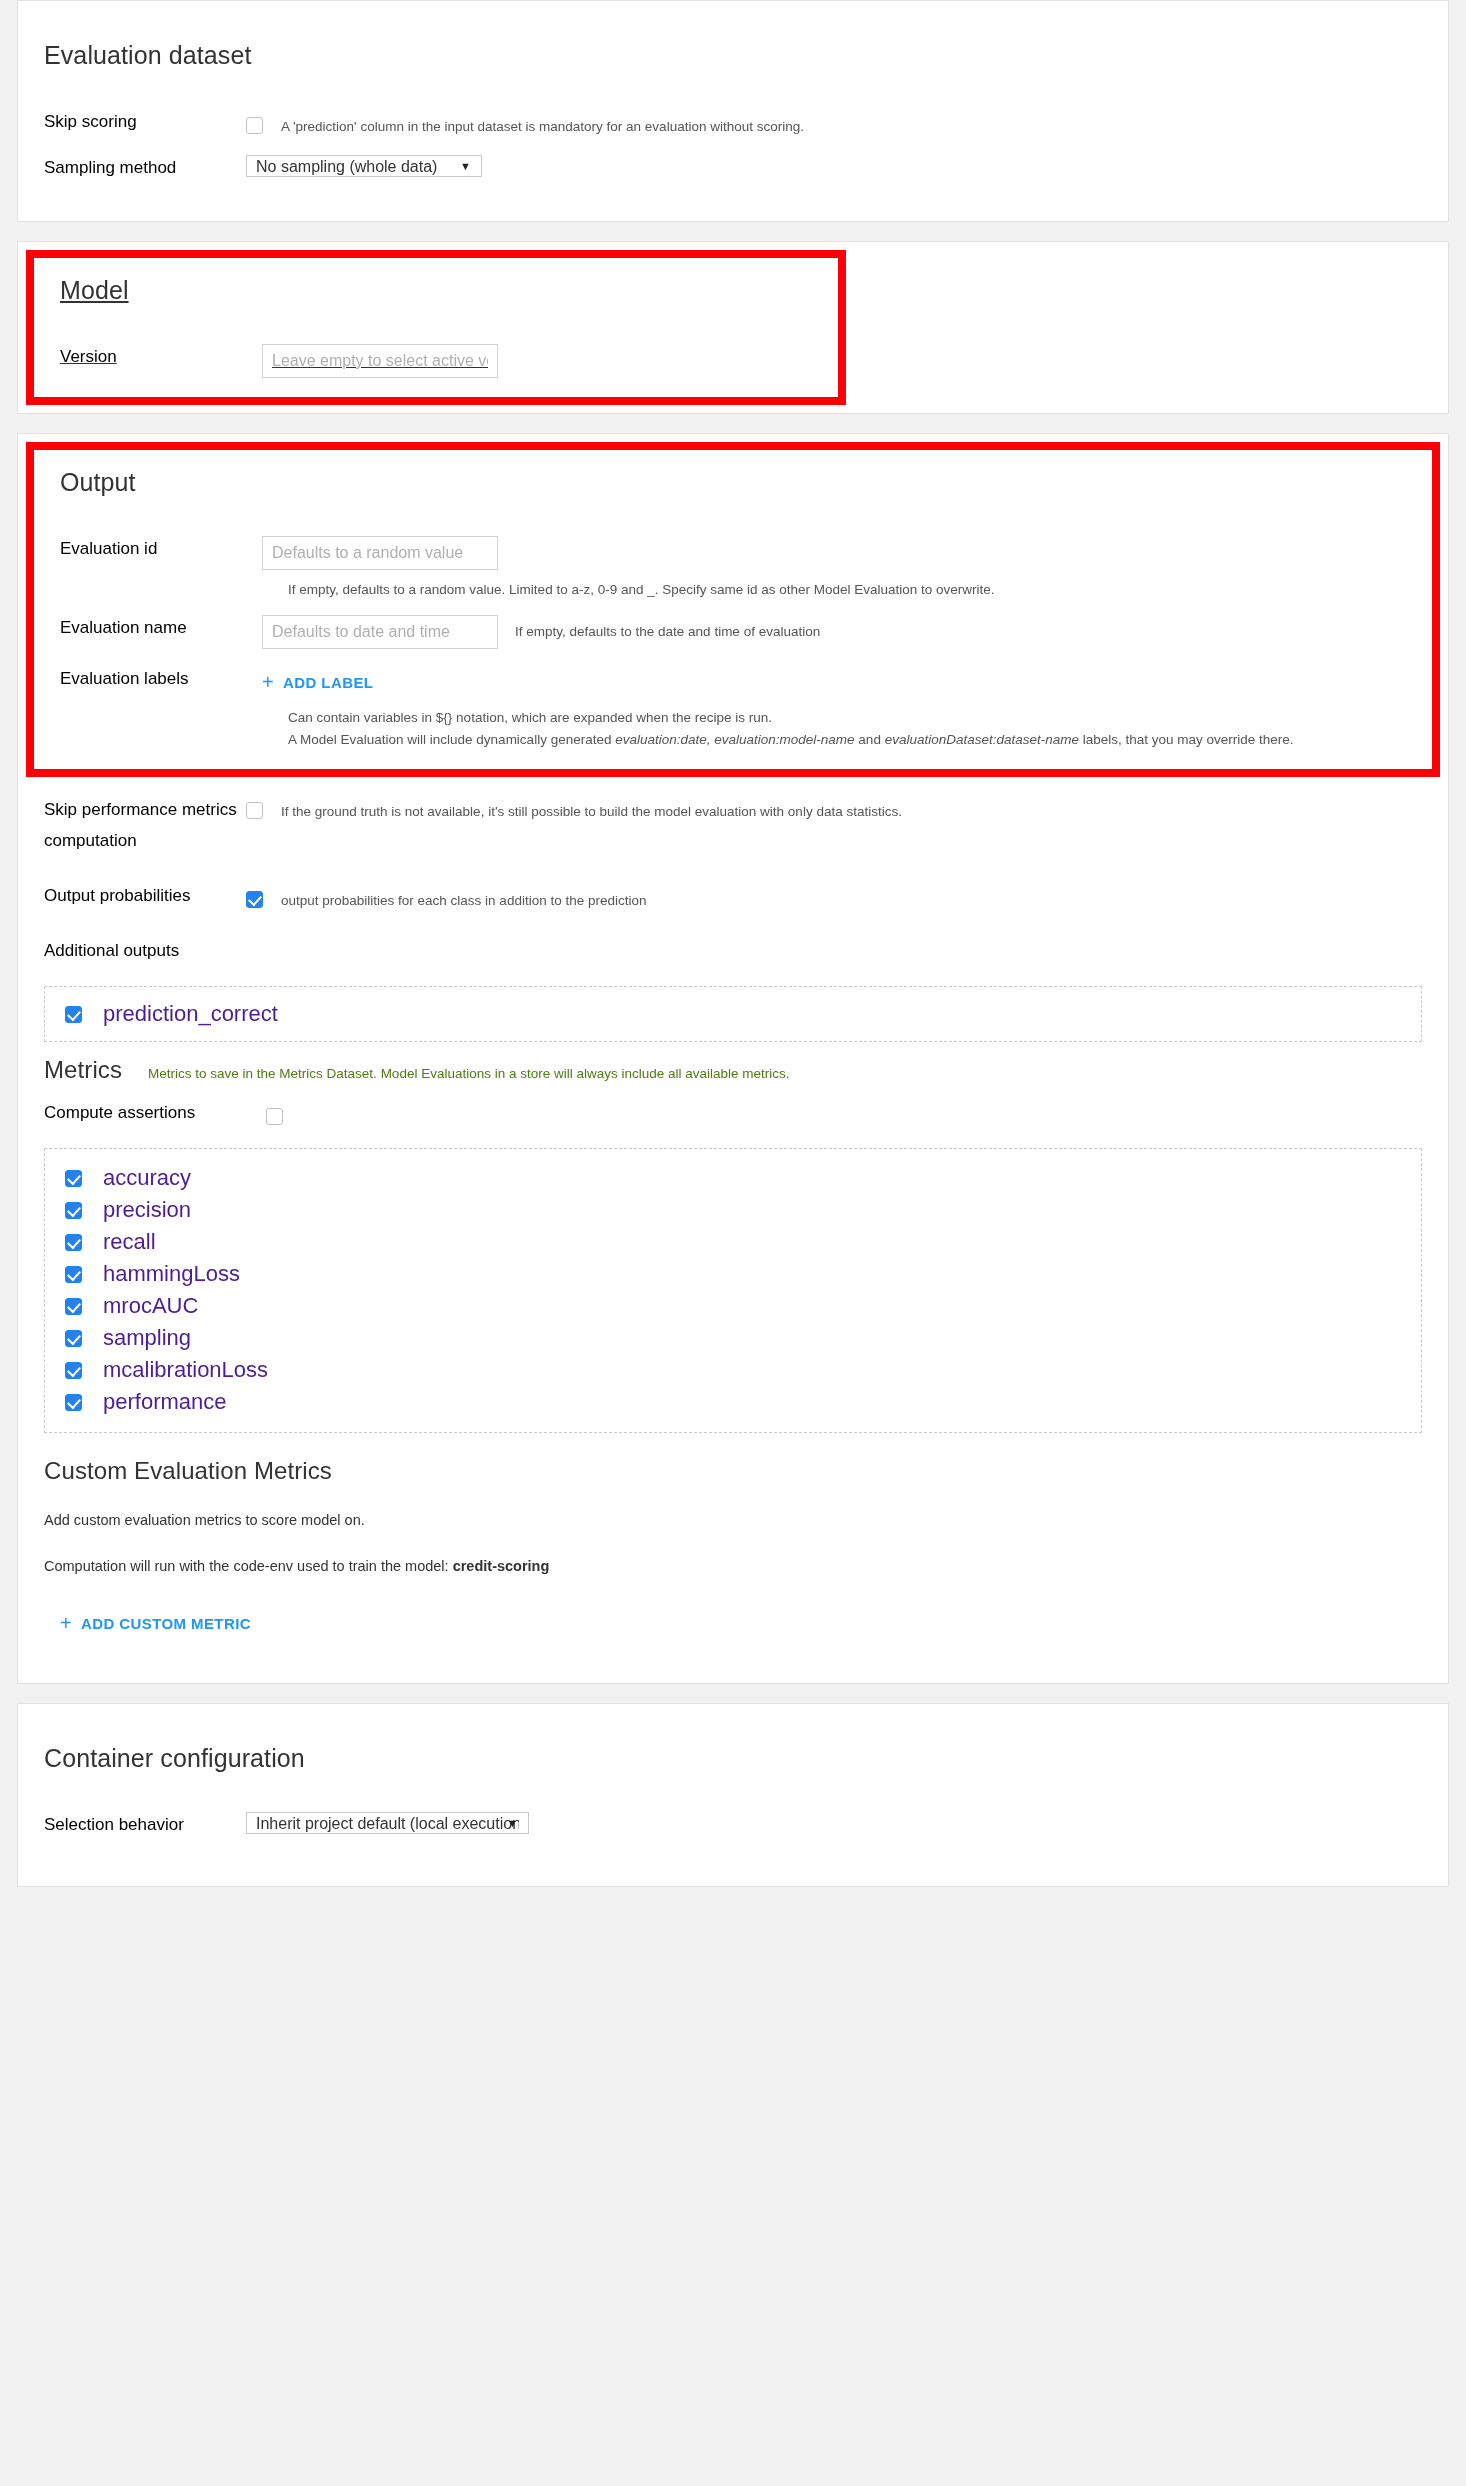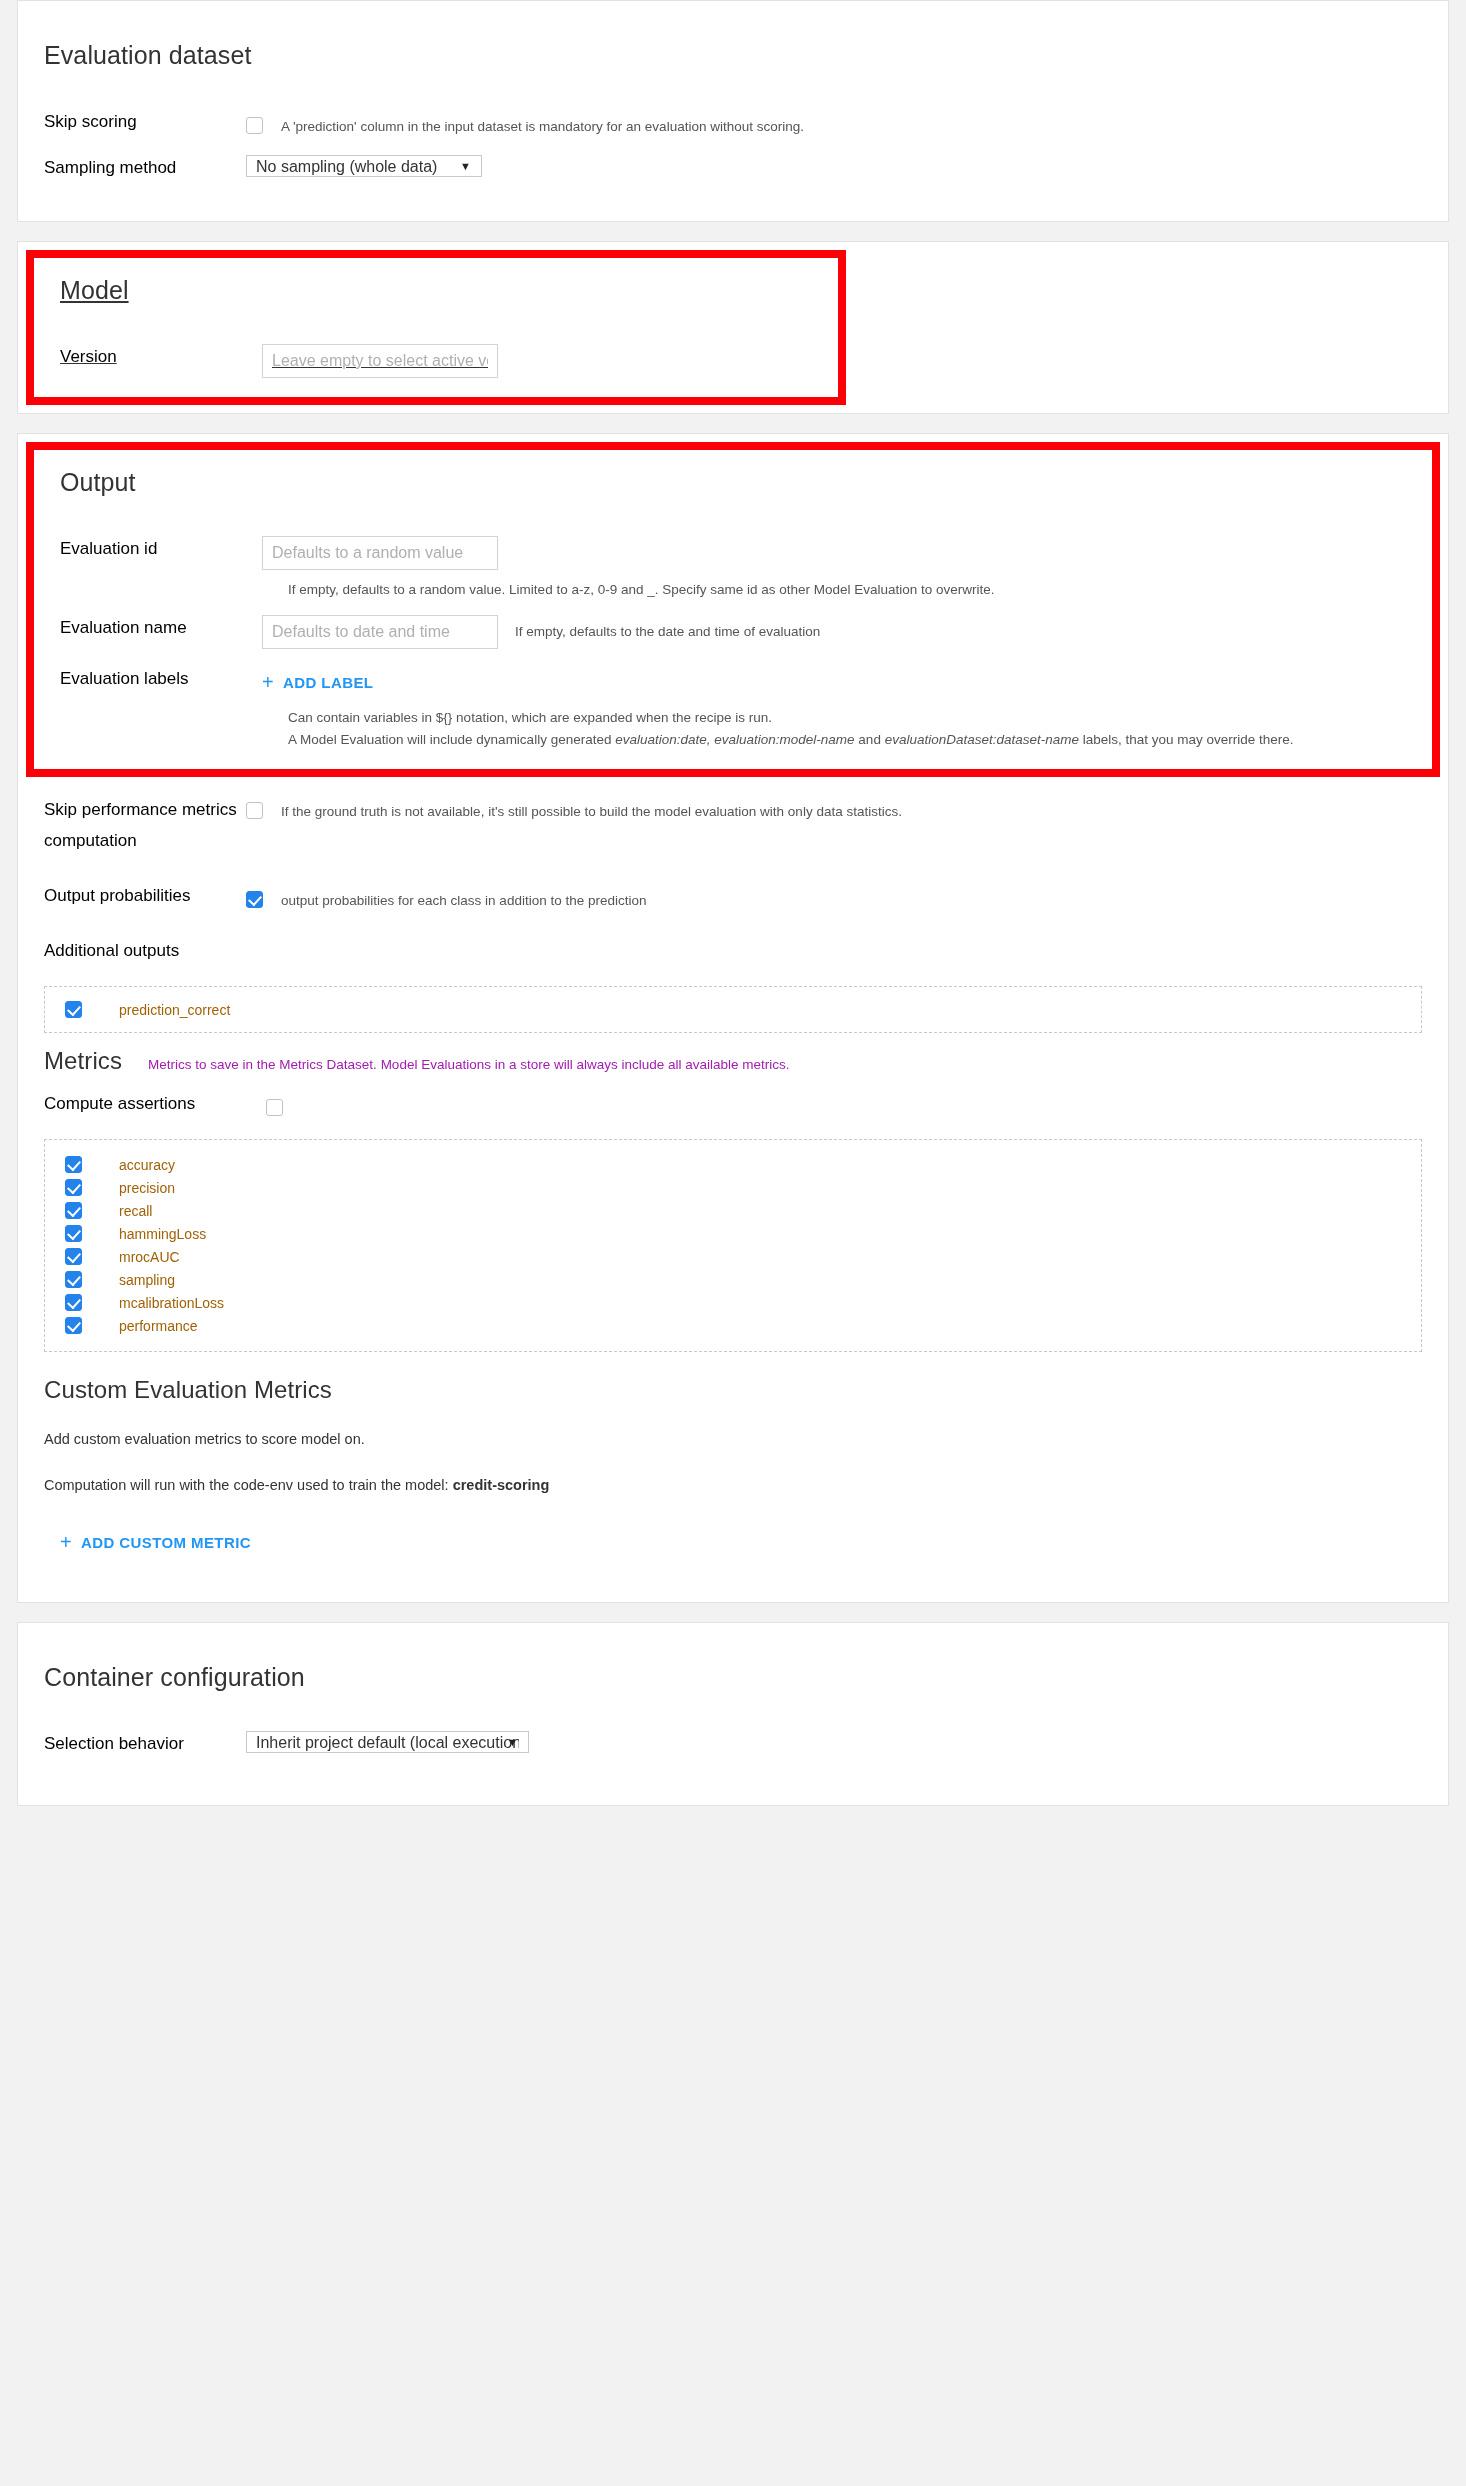--- a/index.html
+++ b/index.html
@@ -183,42 +183,42 @@
     padding: 11px 0 11px 0;
     background: #fff;
   }
   .opt {
     display: flex;
     align-items: center;
     padding: 3px 0 3px 20px;
   }
   .opt .cb { margin-top: 0; }
   .opt .opt-lbl {
-    font-size: 14px;
-    color: #a16207;
-    margin-left: 37px;
+    font-size: 22px;
+    color: #4c1d95;
+    margin-left: 21px;
   }
 
   
   .para {
     font-size: 14.5px;
     color: #333;
     line-height: 22px;
     padding: 6px 26px 0 26px;
   }
   .para b { font-weight: 700; }
 
   .metrics-head {
     display: flex;
     align-items: baseline;
   }
   .metrics-head .section-title { padding-top: 14px; }
   .metrics-head .mh-note {
     font-size: 13.5px;
-    color: #a21caf;
+    color: #4d7c0f;
     margin-left: 26px;
     padding-top: 18px;
   }
   .spacer-18 { height: 18px; }
   .spacer-30 { height: 30px; }
   .spacer-10 { height: 10px; }
 </style>
 </head>
 <body>
 

